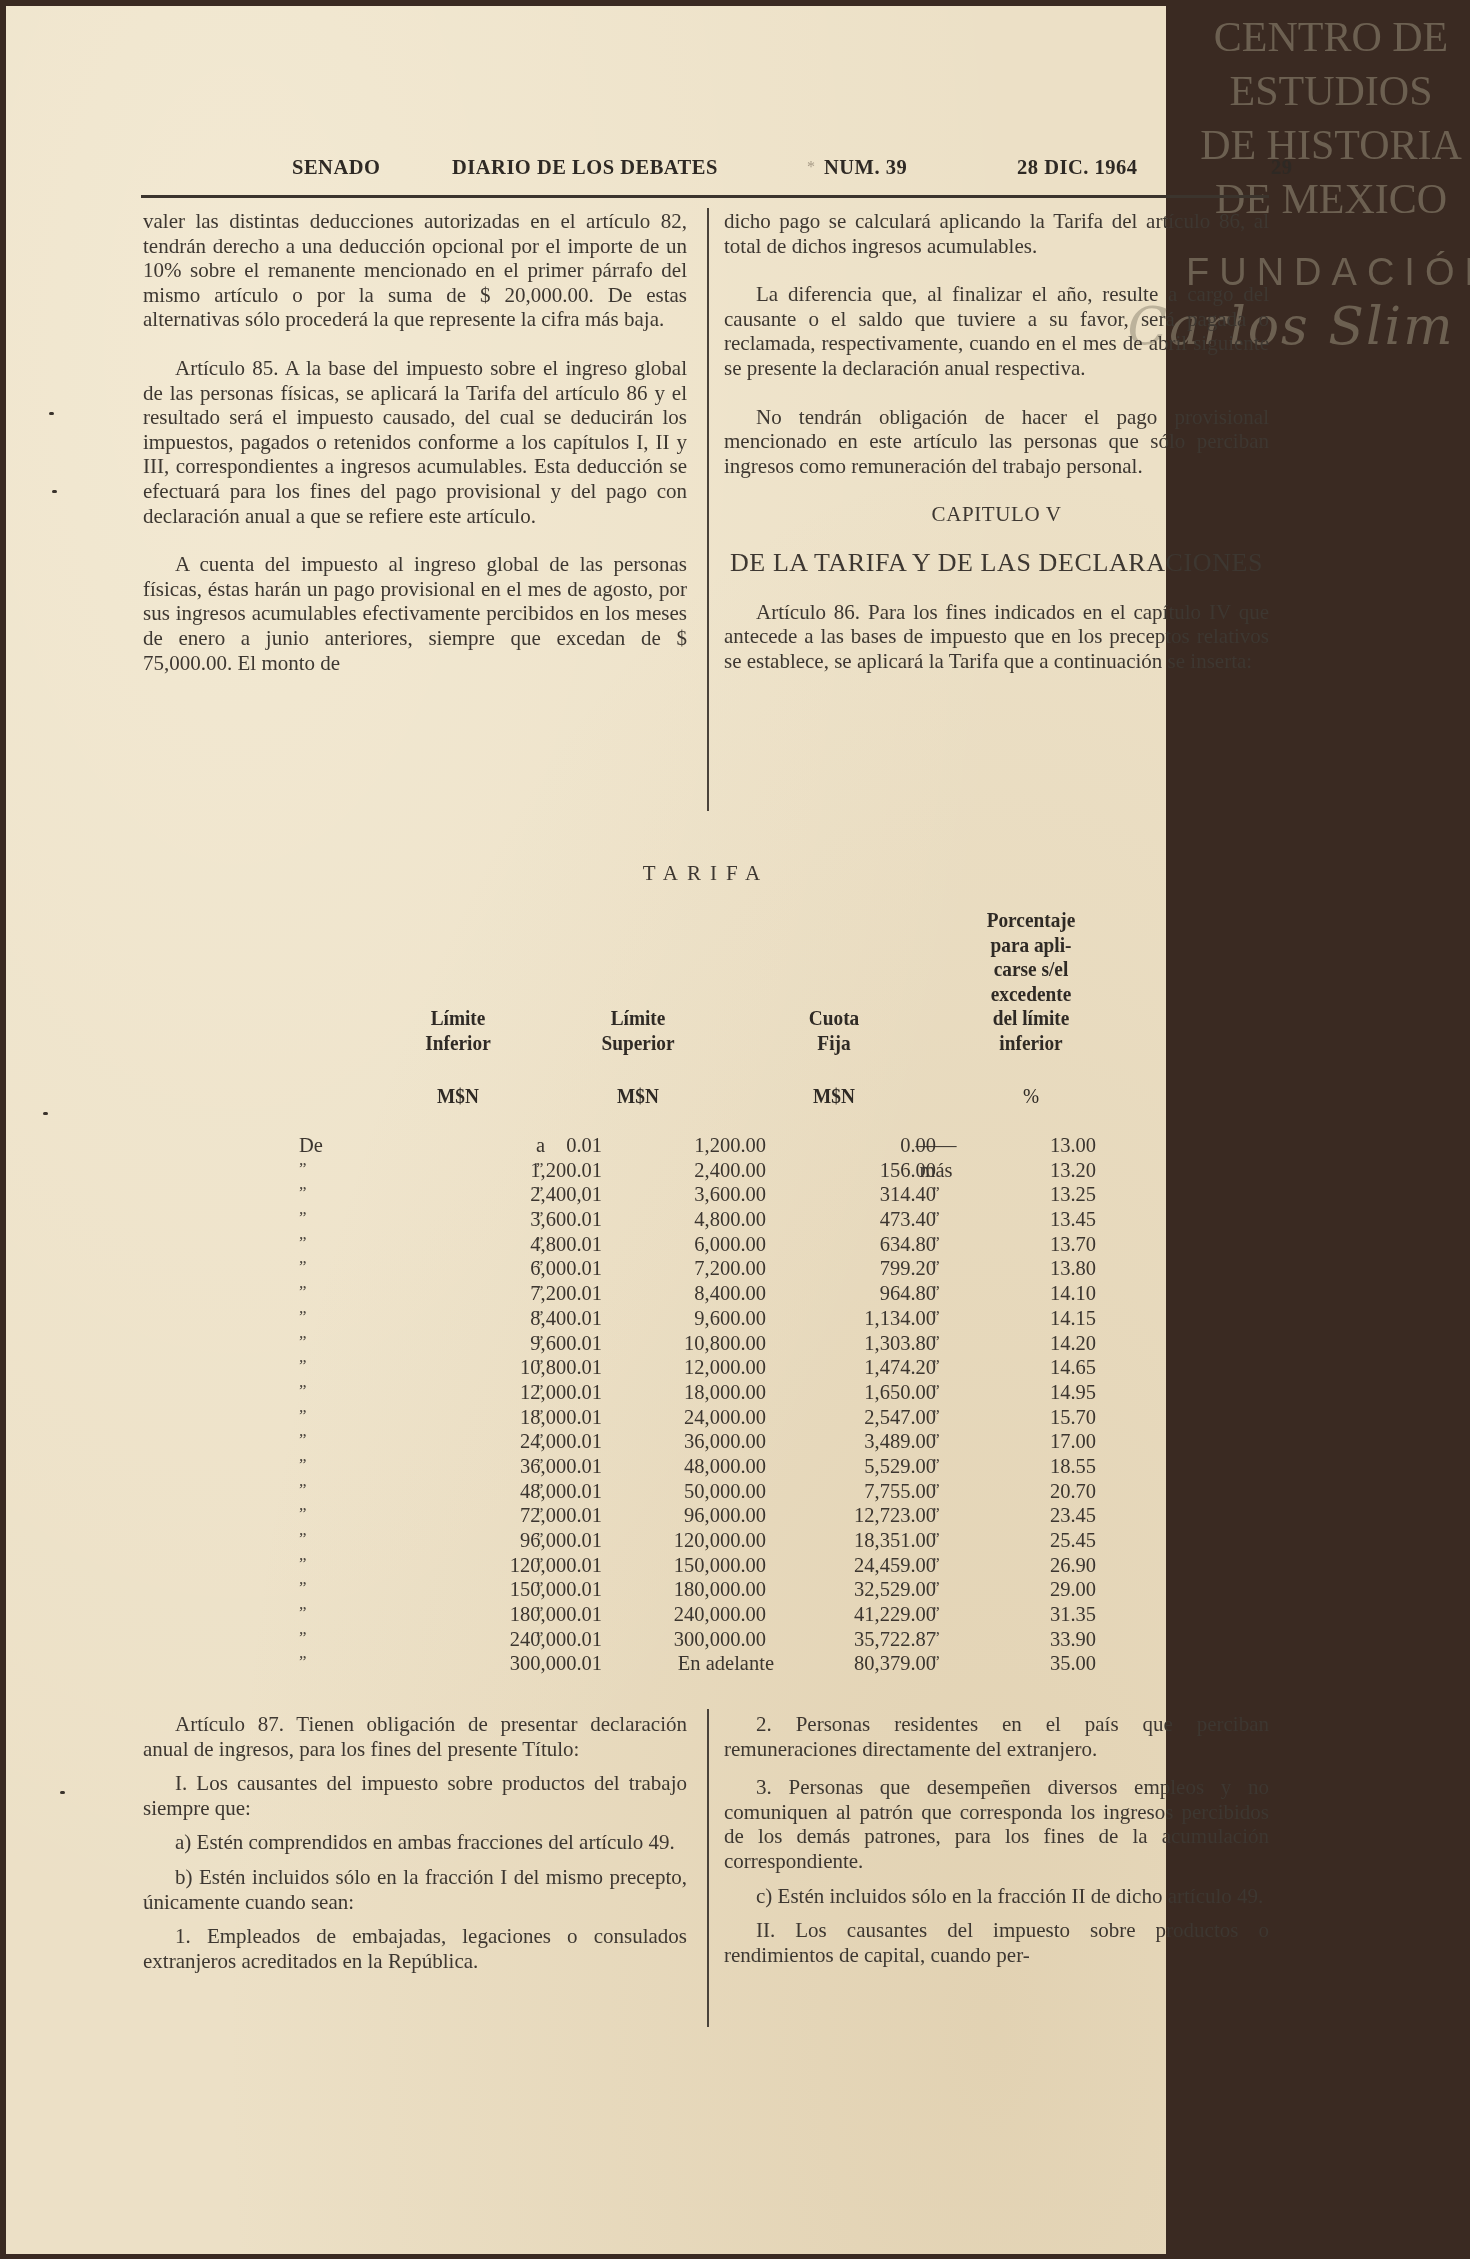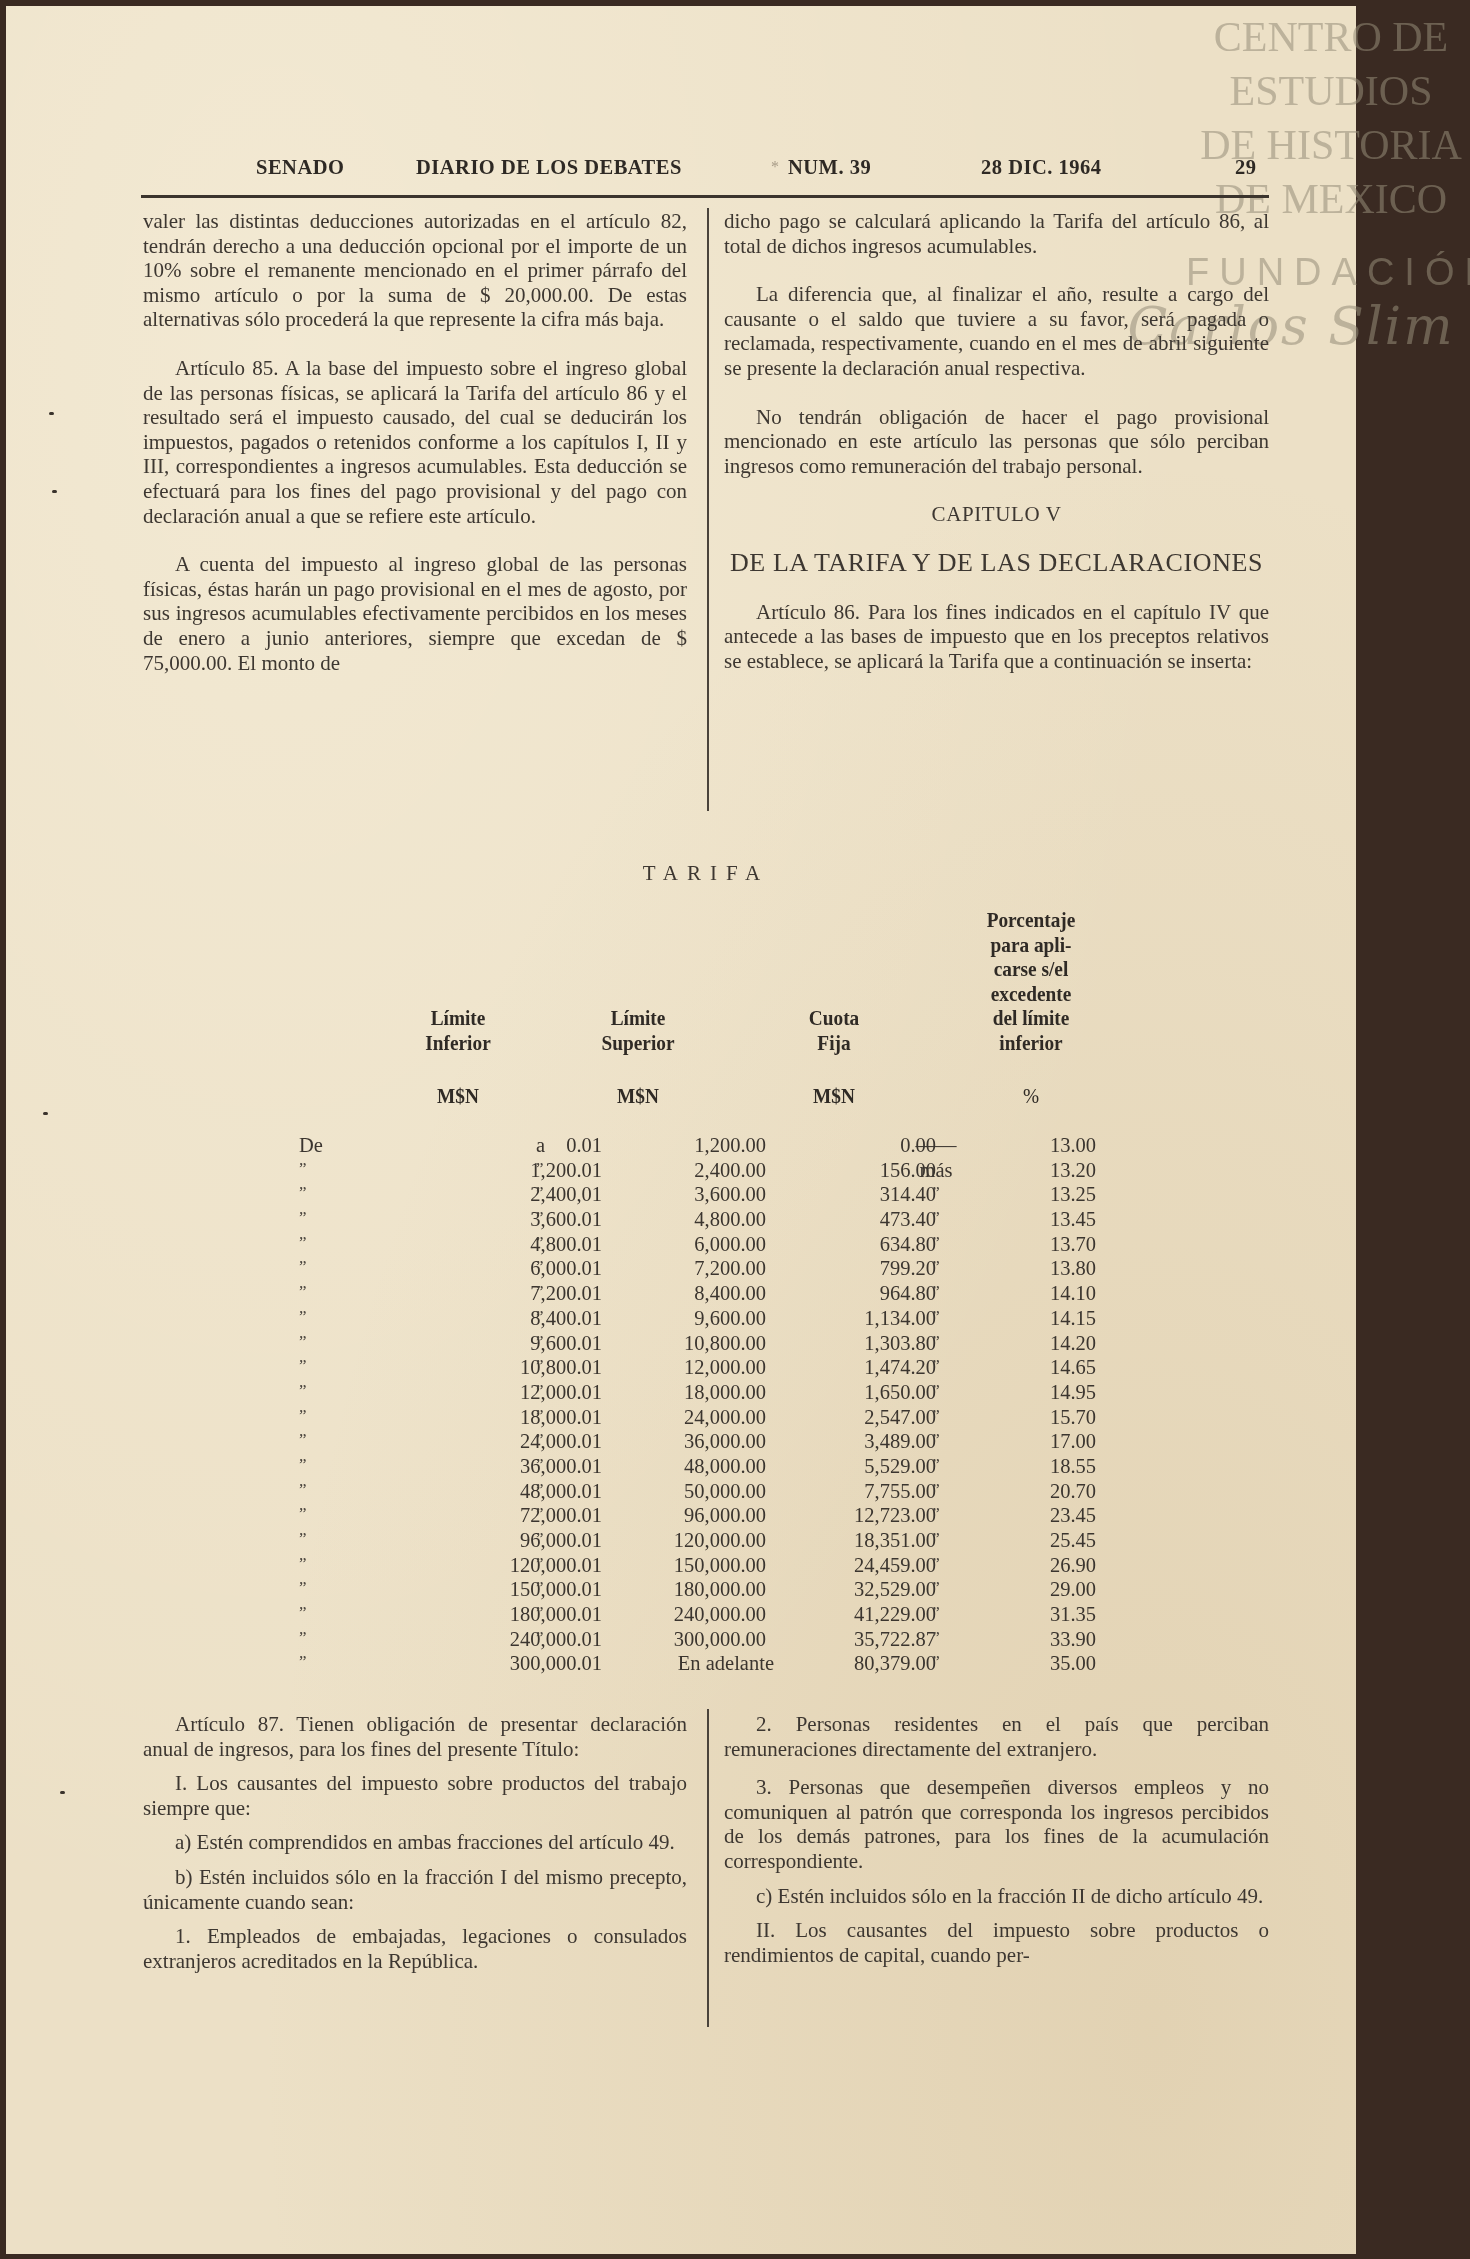--- a/index.html
+++ b/index.html
@@ -3,21 +3,21 @@
 <meta charset="utf-8">
 <style>
   html, body { margin:0; padding:0; }
   body {
     width:1470px; height:2259px; position:relative; overflow:hidden;
     background:#3a2a22;
     font-family:"Liberation Serif", "DejaVu Serif", serif;
     color:#3b3530;
   }
   .page {
-    position:absolute; left:6px; top:6px; width:1350px; height:2248px;
+    position:absolute; left:6px; top:6px; width:1160px; height:2248px;
     background:#ece0c6;
     background-image:
       radial-gradient(ellipse at 20% 15%, rgba(255,250,235,0.35), rgba(0,0,0,0) 60%),
       radial-gradient(ellipse at 85% 90%, rgba(190,160,110,0.22), rgba(0,0,0,0) 55%);
   }
   .watermark {
     position:absolute; left:1180px; top:4px; width:290px;
     text-align:center; color:rgba(150,140,120,0.55);
     font-family:"Liberation Serif", serif; font-size:42px; line-height:54px;
     letter-spacing:0px;
@@ -28,21 +28,21 @@
   }
   .watermark .sign {
     font-family:"DejaVu Serif", serif; font-style:italic; font-size:52px;
     line-height:60px; margin-left:-80px; letter-spacing:2px;
   }
   .running-head {
     position:absolute; left:250px; top:150px; width:1010px; height:30px;
     font-family:"Liberation Serif", serif; font-weight:bold; font-size:20.5px;
     color:#2e2924; letter-spacing:0.5px;
   }
-  .running-head span { position:absolute; top:0; white-space:nowrap; }
+  .running-head span { position:absolute; top:0; white-space:nowrap;margin-left:36px; }
   .rule-top {
     position:absolute; left:135px; top:189px; width:1128px; height:3px;
     background:#3b342d;
   }
   .col {
     position:absolute; font-size:21px; line-height:24.6px; text-align:justify;
     color:#3d3731;
   }
   .col p { margin:0; text-indent:32px; }
   .col p.noindent { text-indent:0; }

